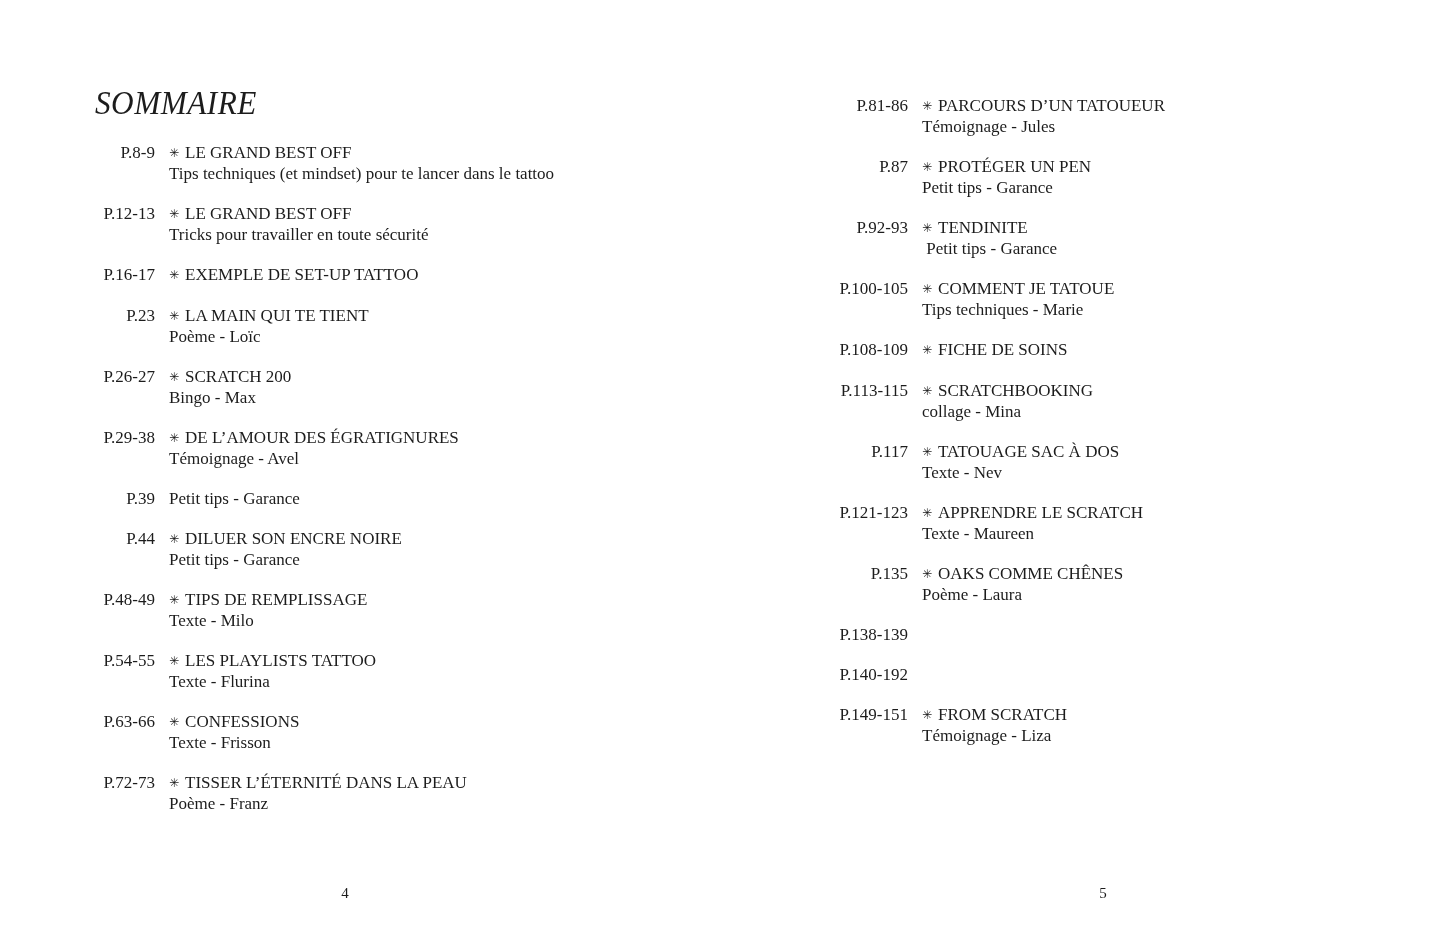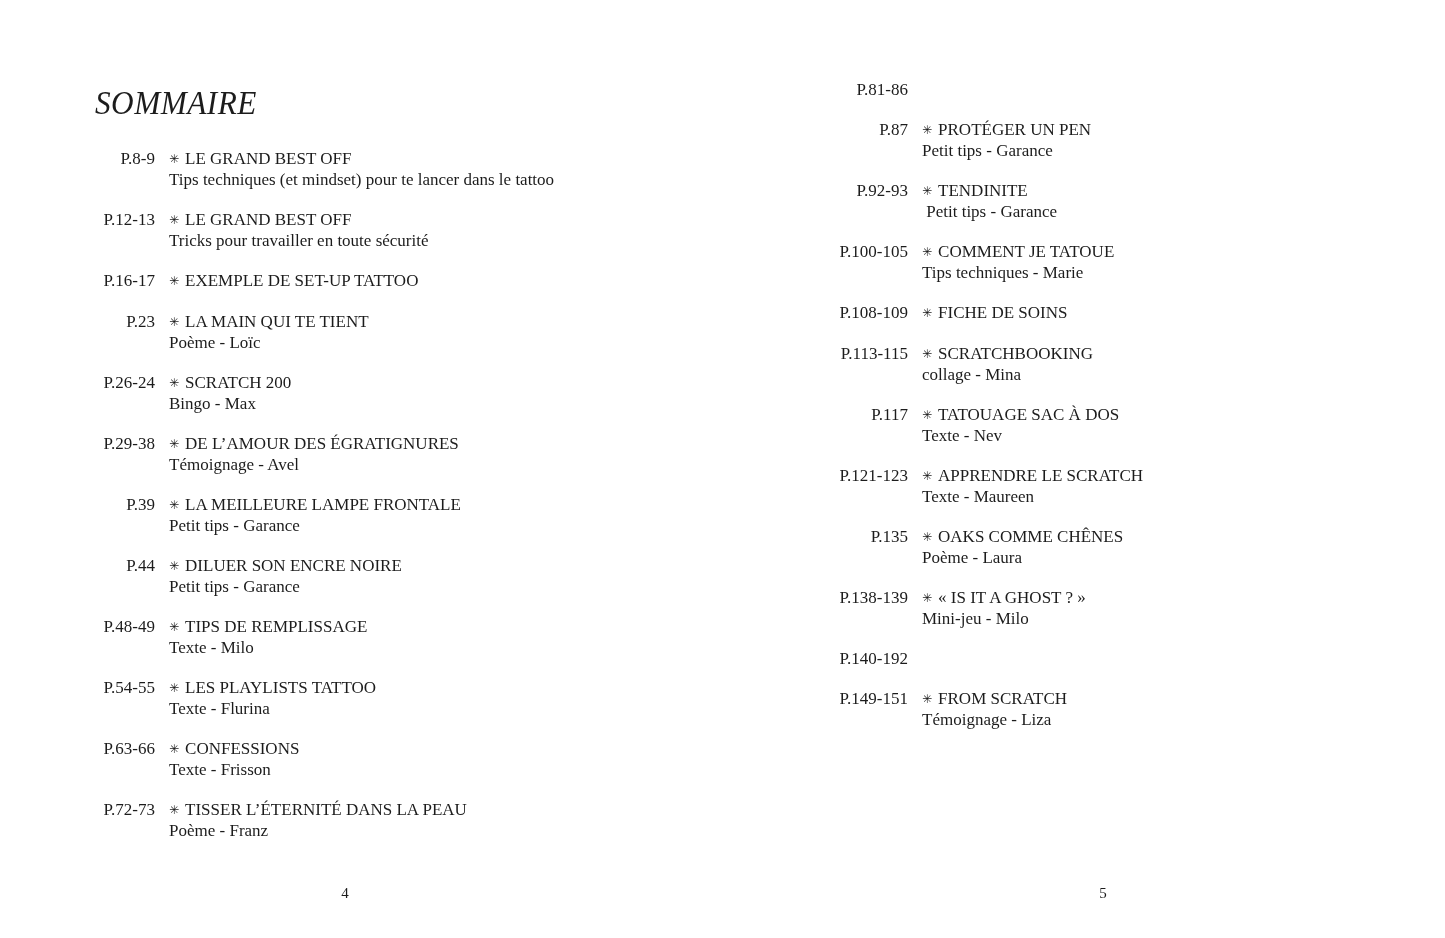--- a/index.html
+++ b/index.html
@@ -27,22 +27,22 @@
     font-weight: 500;
     letter-spacing: 0.5px;
     transform: scaleX(0.92);
     transform-origin: left center;
   }
   .toc-col {
     position: absolute;
     font-size: 17px;
     line-height: 20px;
   }
-  .col-left  { left: 85px;  top: 149px; width: 660px; }
-  .col-right { left: 832px; top: 80px;  width: 600px; }
+  .col-left  { left: 85px;  top: 143px; width: 660px; }
+  .col-right { left: 832px; top: 96px;  width: 600px; }
 
   .entry {
     display: flex;
     margin: 0 0 20px 0;
   }
   .pages {
     flex: 0 0 70px;
     text-align: right;
     white-space: nowrap;
   }
@@ -100,39 +100,38 @@
 
   <div class="entry">
     <div class="pages">P.23</div>
     <div class="entry-content">
       <div class="entry-title"><span class="bullet">✳</span><span class="title-text">LA MAIN QUI TE TIENT</span></div>
       <div class="entry-subtitle">Poème - Loïc</div>
     </div>
   </div>
 
   <div class="entry">
-    <div class="pages">P.26-24</div>
+    <div class="pages">P.26-27</div>
     <div class="entry-content">
       <div class="entry-title"><span class="bullet">✳</span><span class="title-text">SCRATCH 200</span></div>
       <div class="entry-subtitle">Bingo - Max</div>
     </div>
   </div>
 
   <div class="entry">
     <div class="pages">P.29-38</div>
     <div class="entry-content">
       <div class="entry-title"><span class="bullet">✳</span><span class="title-text">DE L’AMOUR DES ÉGRATIGNURES</span></div>
       <div class="entry-subtitle">Témoignage - Avel</div>
     </div>
   </div>
 
   <div class="entry">
     <div class="pages">P.39</div>
     <div class="entry-content">
-      <div class="entry-title"><span class="bullet">✳</span><span class="title-text">LA MEILLEURE LAMPE FRONTALE</span></div>
       <div class="entry-subtitle">Petit tips - Garance</div>
     </div>
   </div>
 
   <div class="entry">
     <div class="pages">P.44</div>
     <div class="entry-content">
       <div class="entry-title"><span class="bullet">✳</span><span class="title-text">DILUER SON ENCRE NOIRE</span></div>
       <div class="entry-subtitle">Petit tips - Garance</div>
     </div>
@@ -167,20 +166,24 @@
     <div class="entry-content">
       <div class="entry-title"><span class="bullet">✳</span><span class="title-text">TISSER L’ÉTERNITÉ DANS LA PEAU</span></div>
       <div class="entry-subtitle">Poème - Franz</div>
     </div>
   </div>
 </div>
 
   <div class="toc-col col-right">
   <div class="entry">
     <div class="pages">P.81-86</div>
+    <div class="entry-content">
+      <div class="entry-title"><span class="bullet">✳</span><span class="title-text">PARCOURS D’UN TATOUEUR</span></div>
+      <div class="entry-subtitle">Témoignage - Jules</div>
+    </div>
   </div>
 
   <div class="entry">
     <div class="pages">P.87</div>
     <div class="entry-content">
       <div class="entry-title"><span class="bullet">✳</span><span class="title-text">PROTÉGER UN PEN</span></div>
       <div class="entry-subtitle">Petit tips - Garance</div>
     </div>
   </div>
 
@@ -236,24 +239,20 @@
   <div class="entry">
     <div class="pages">P.135</div>
     <div class="entry-content">
       <div class="entry-title"><span class="bullet">✳</span><span class="title-text">OAKS COMME CHÊNES</span></div>
       <div class="entry-subtitle">Poème - Laura</div>
     </div>
   </div>
 
   <div class="entry">
     <div class="pages">P.138-139</div>
-    <div class="entry-content">
-      <div class="entry-title"><span class="bullet">✳</span><span class="title-text">« IS IT A GHOST ? »</span></div>
-      <div class="entry-subtitle">Mini-jeu - Milo</div>
-    </div>
   </div>
 
   <div class="entry">
     <div class="pages">P.140-192</div>
   </div>
 
   <div class="entry">
     <div class="pages">P.149-151</div>
     <div class="entry-content">
       <div class="entry-title"><span class="bullet">✳</span><span class="title-text">FROM SCRATCH</span></div>

